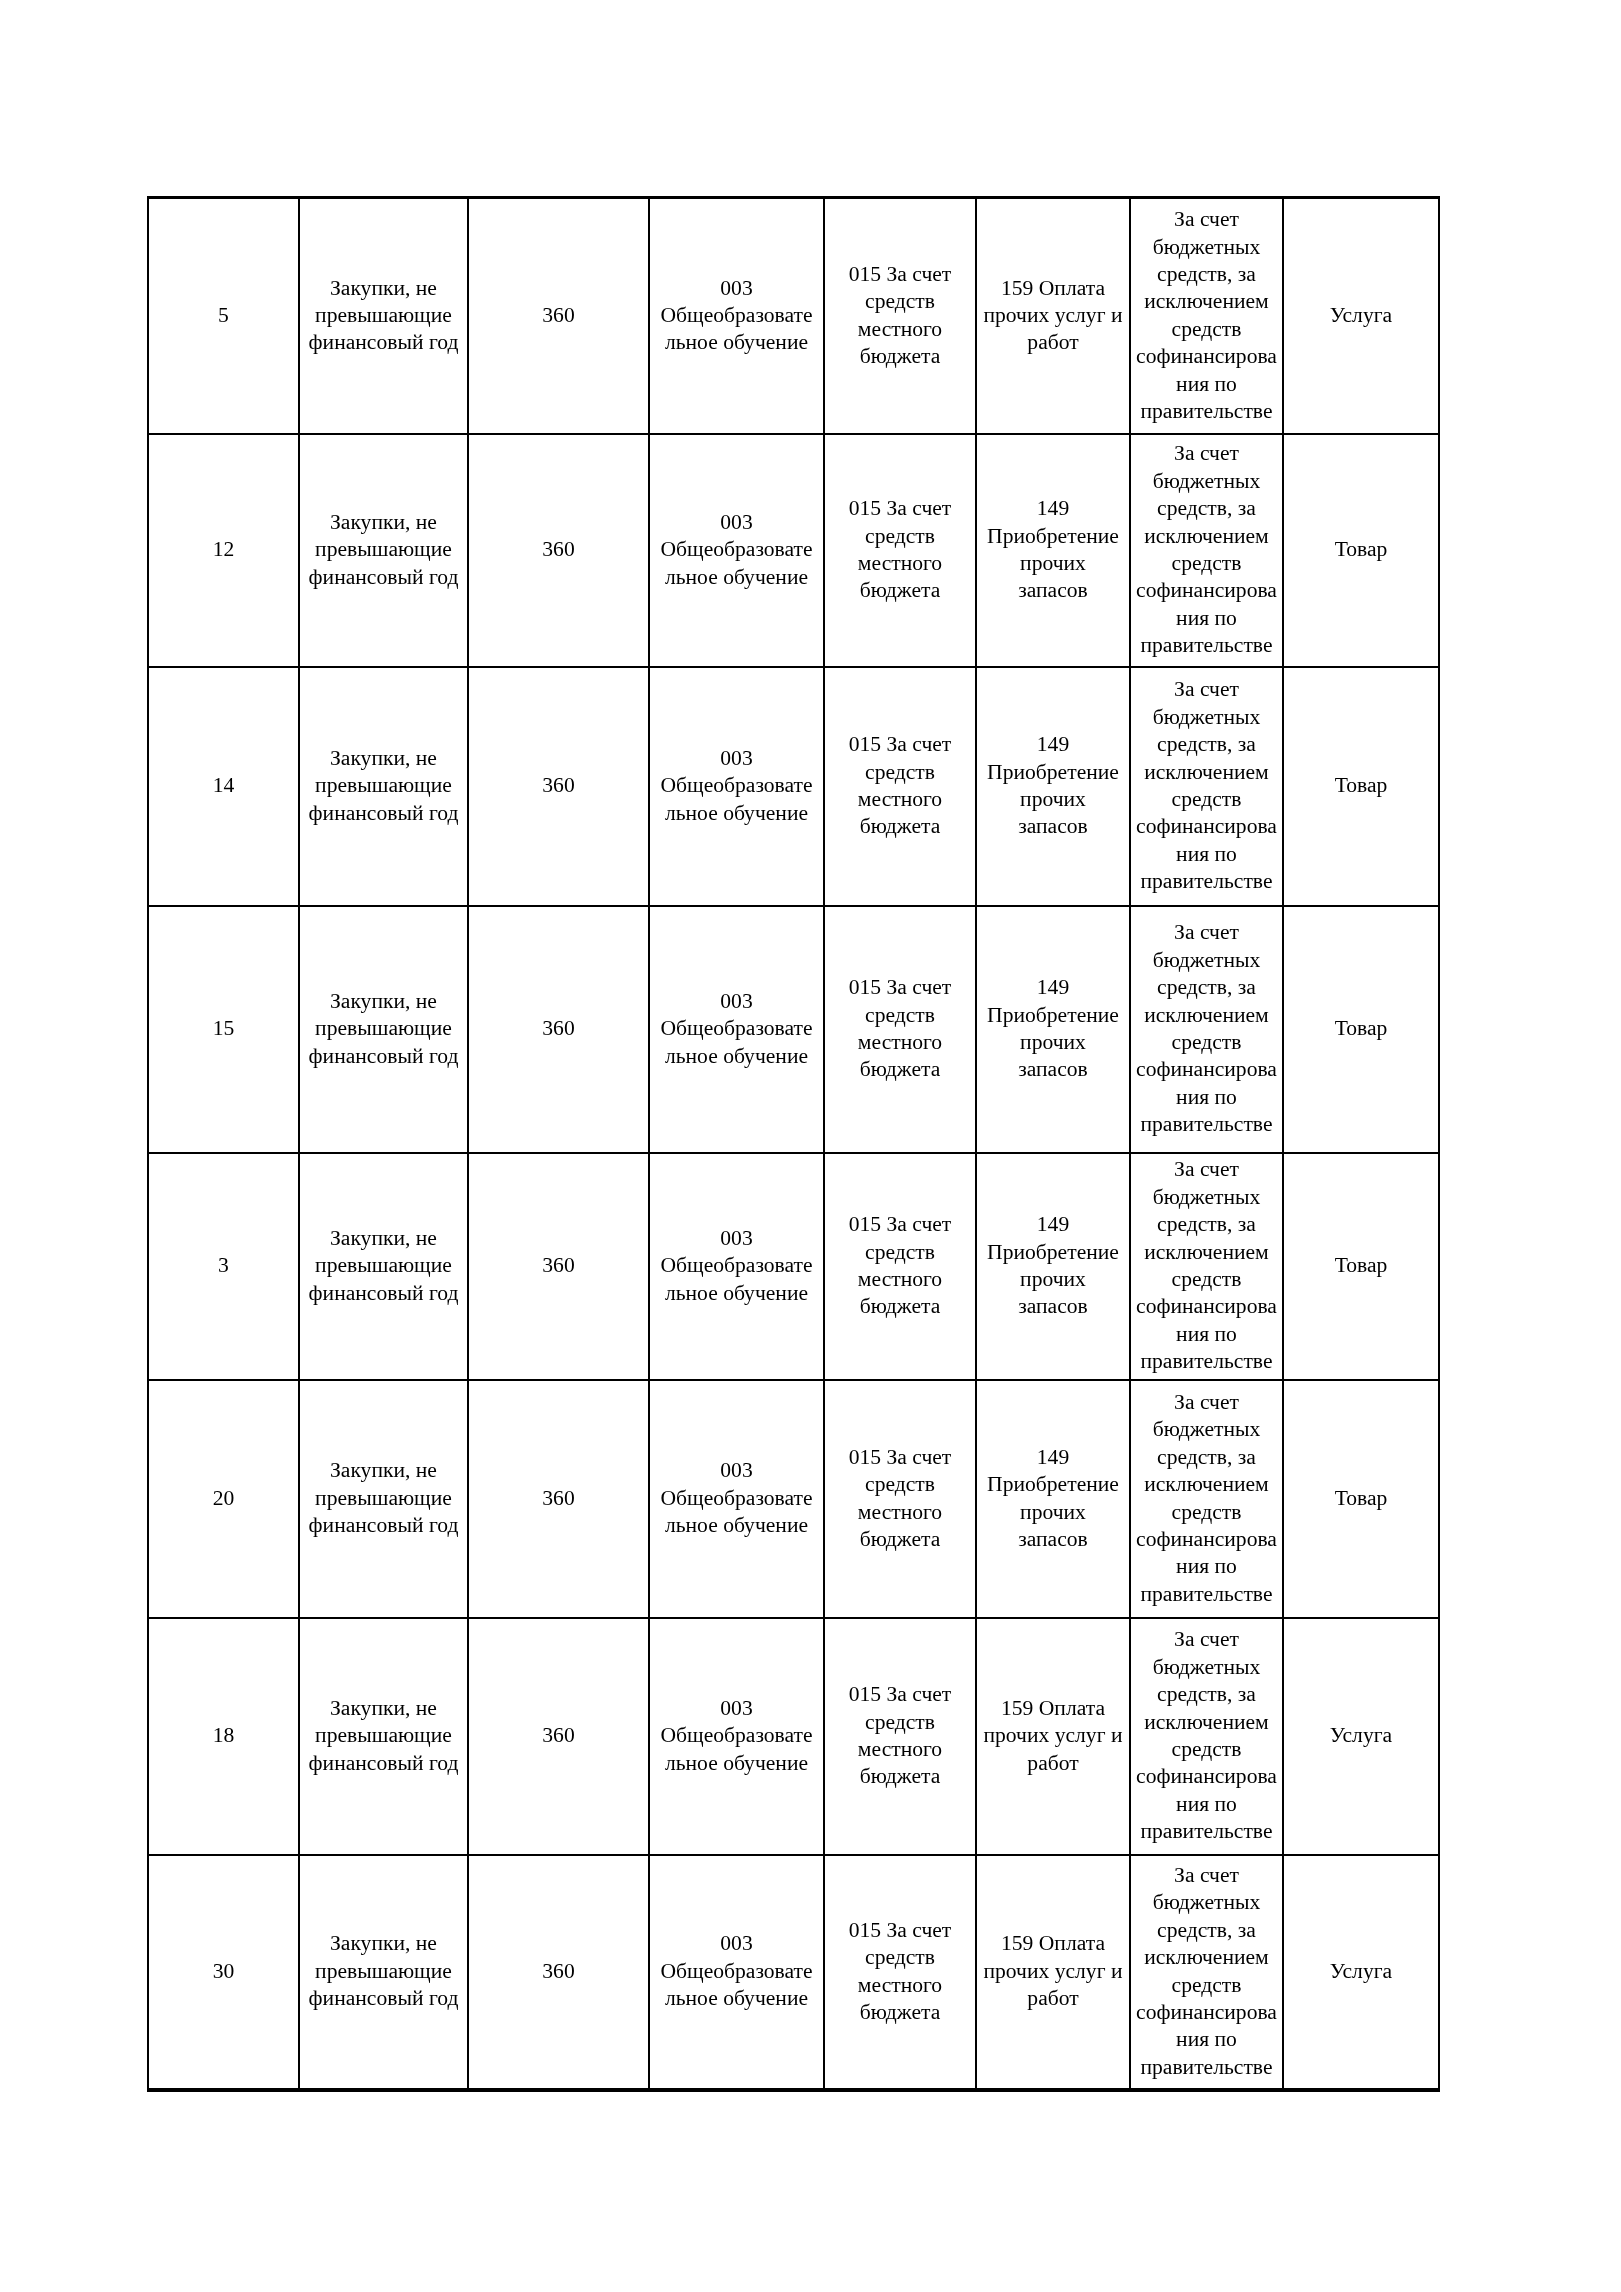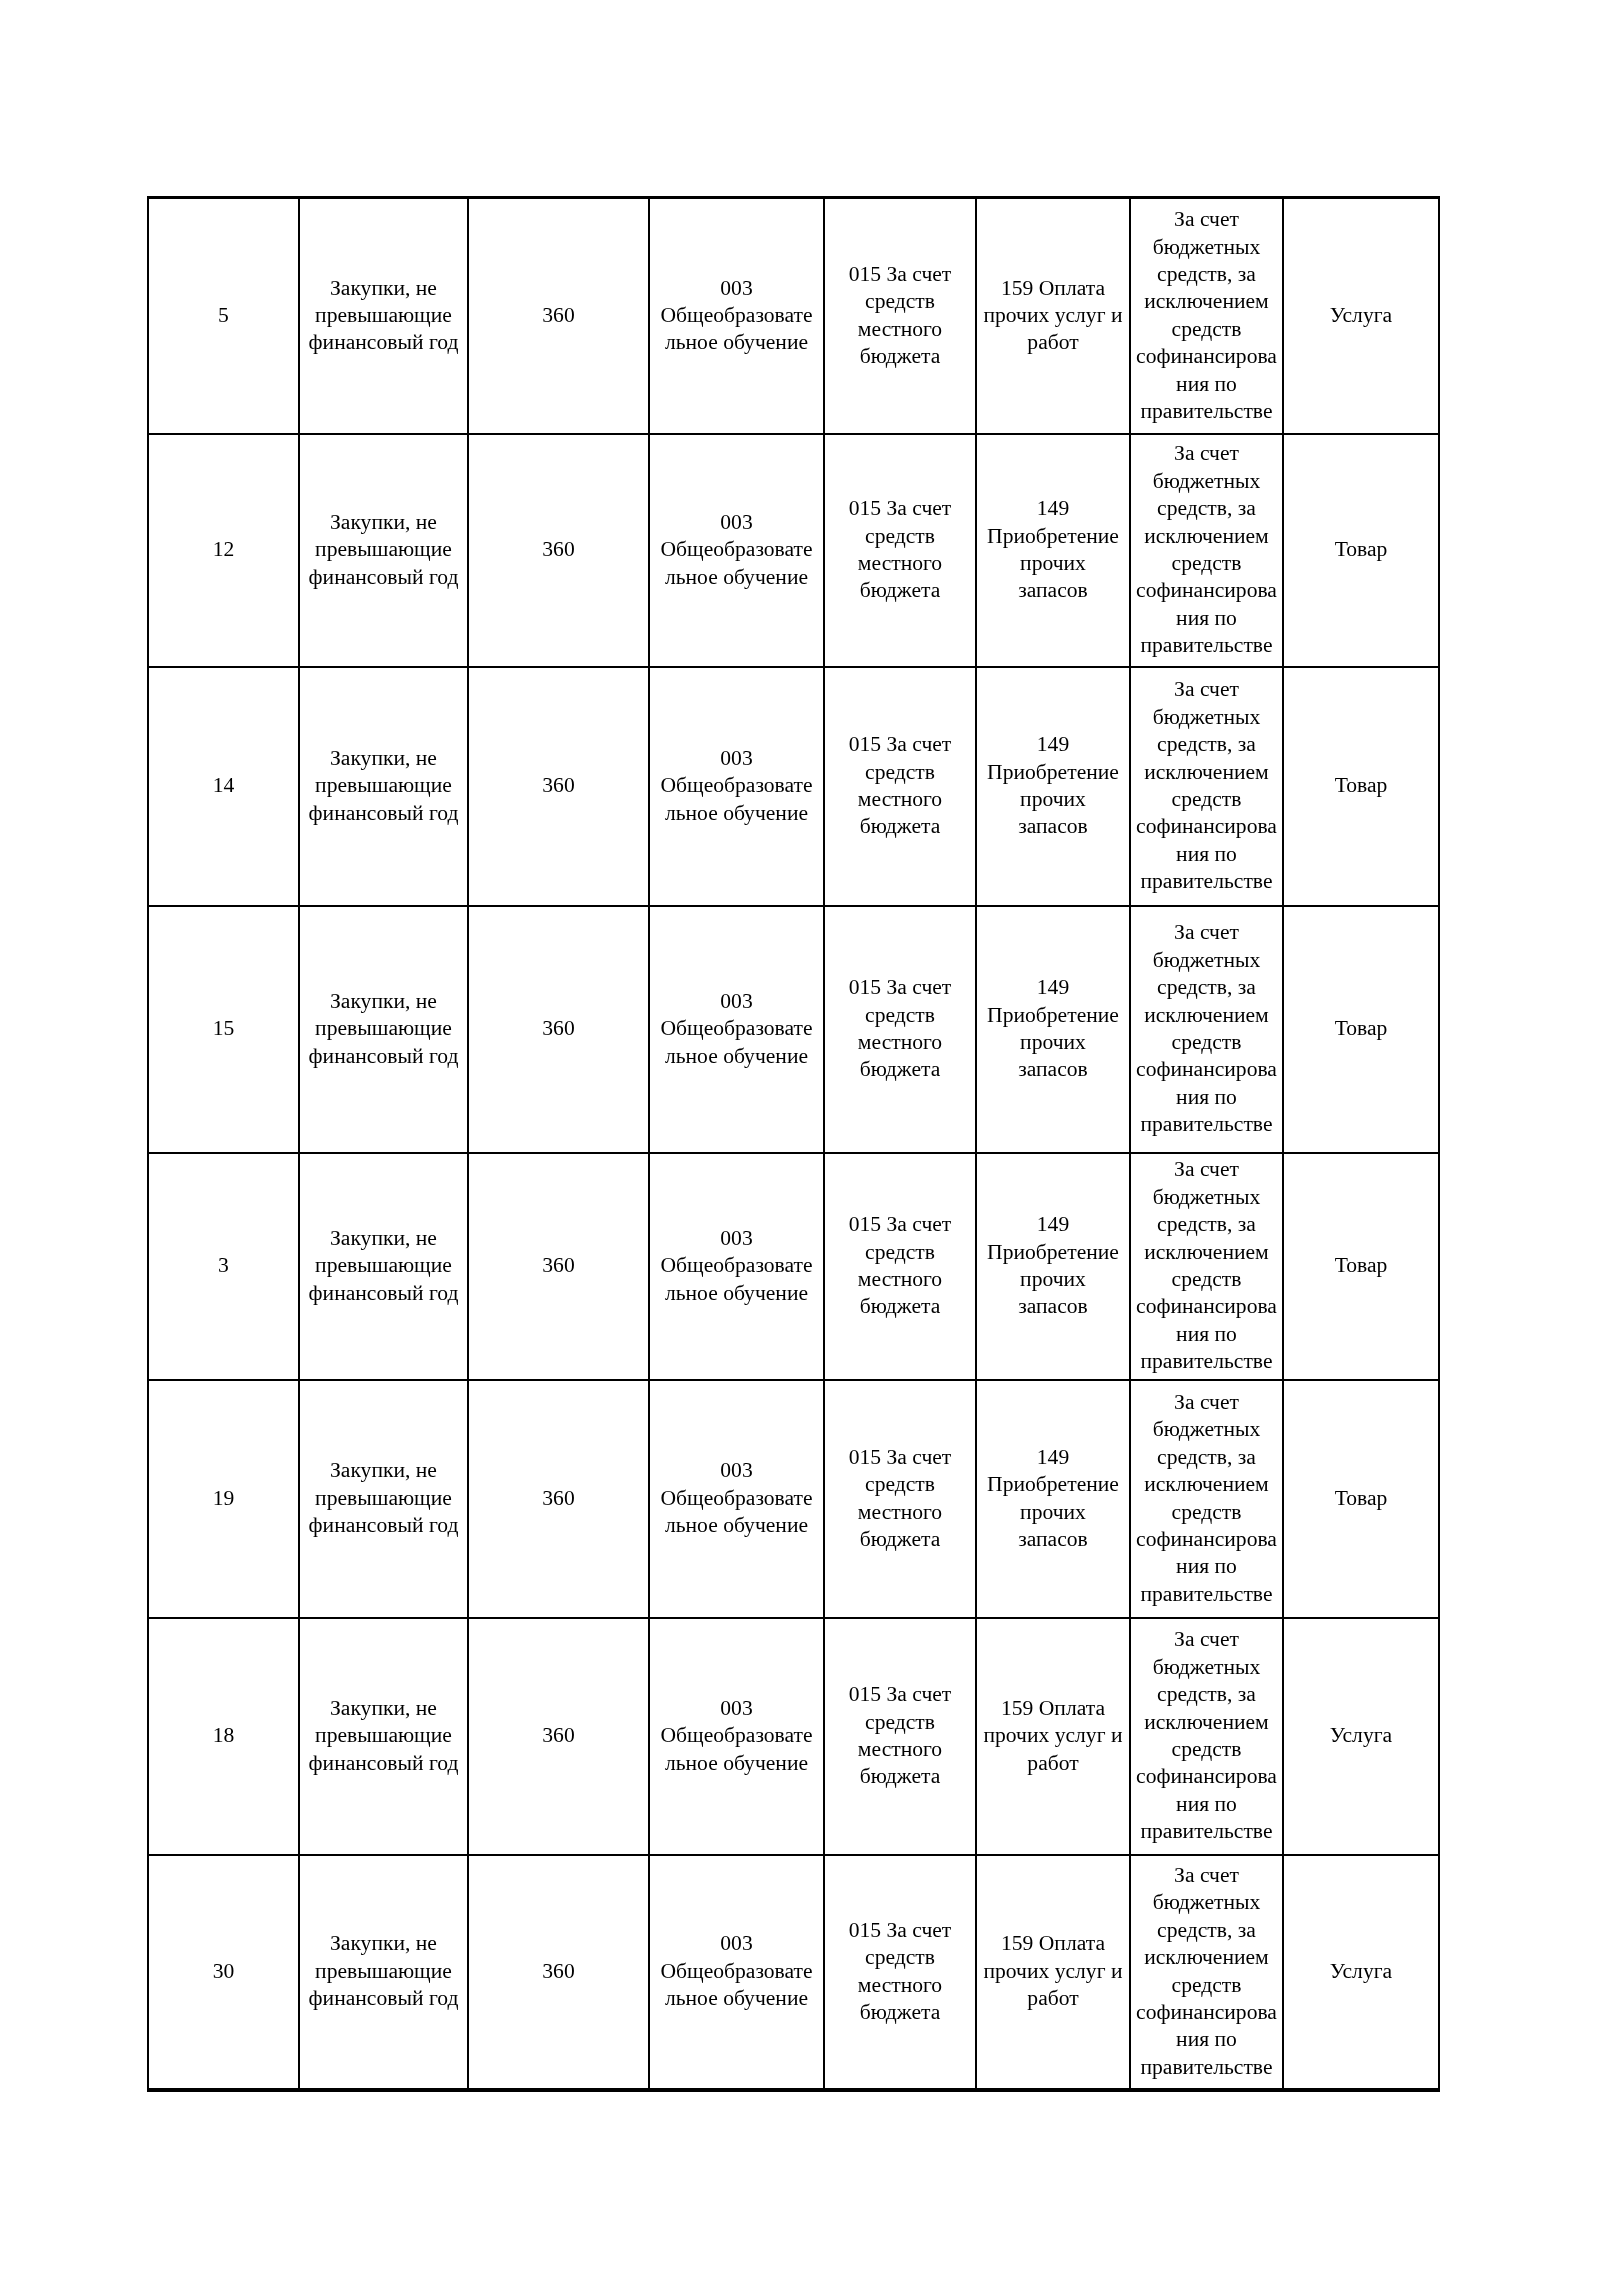--- a/index.html
+++ b/index.html
@@ -193,21 +193,21 @@
 бюджетных
 средств, за
 исключением
 средств
 софинансирова
 ния по
 правительстве</td>
           <td>Товар</td>
         </tr>
         <tr style="height: 238px;">
-          <td>19</td>
+          <td>20</td>
           <td>Закупки, не
 превышающие
 финансовый год</td>
           <td>360</td>
           <td>003
 Общеобразовате
 льное обучение</td>
           <td>015 За счет
 средств
 местного

